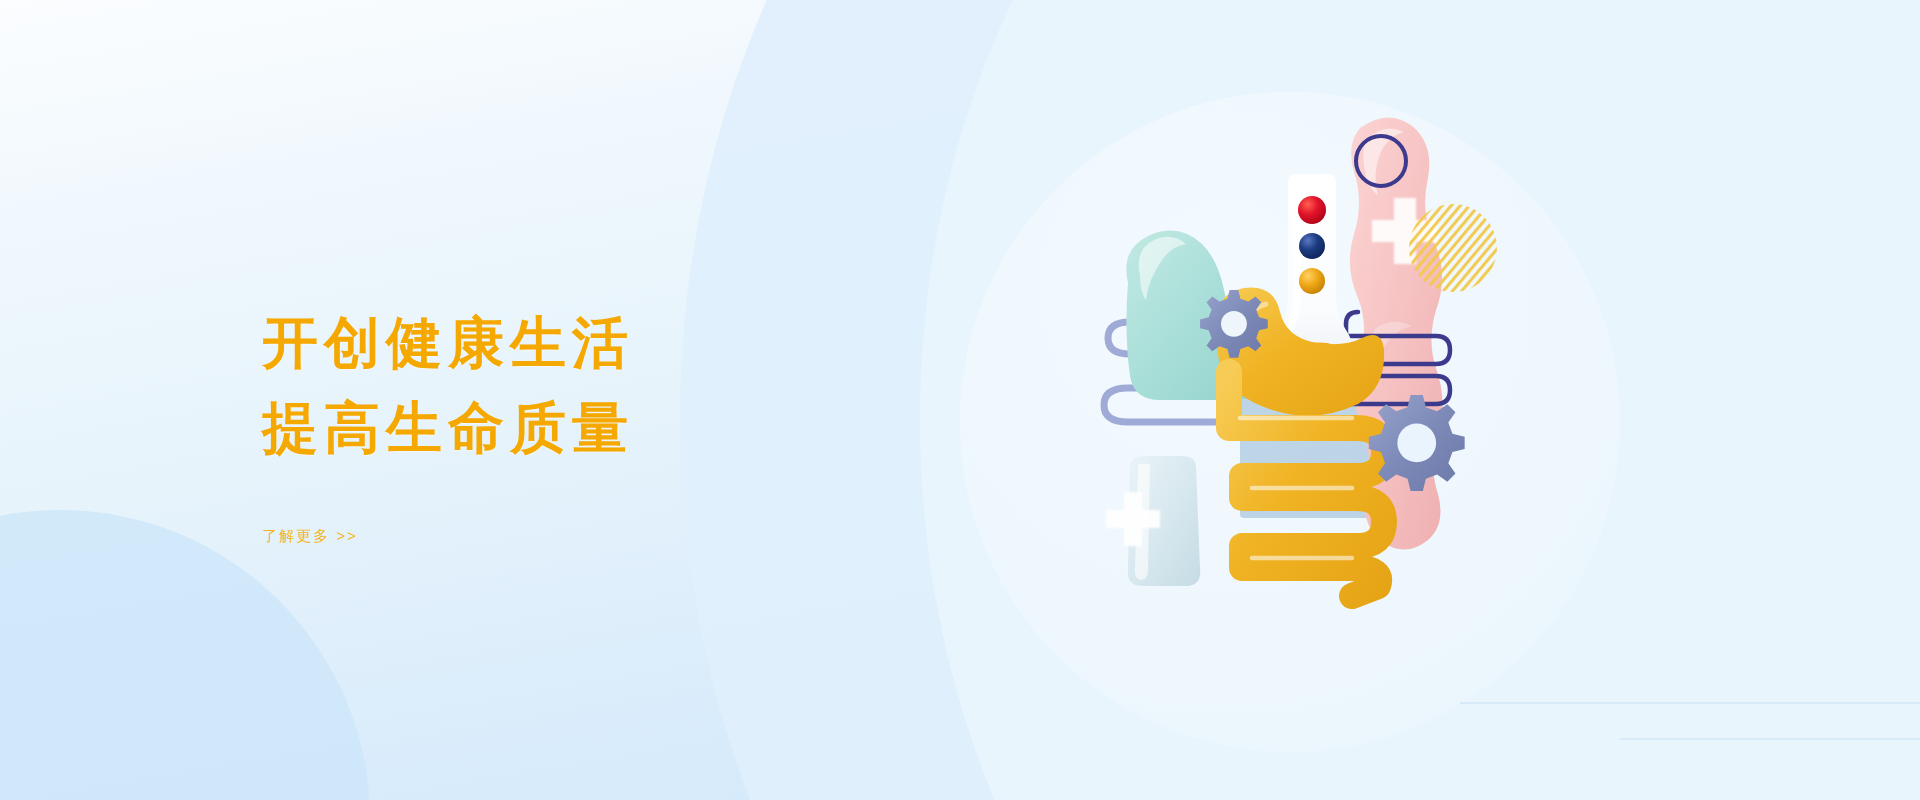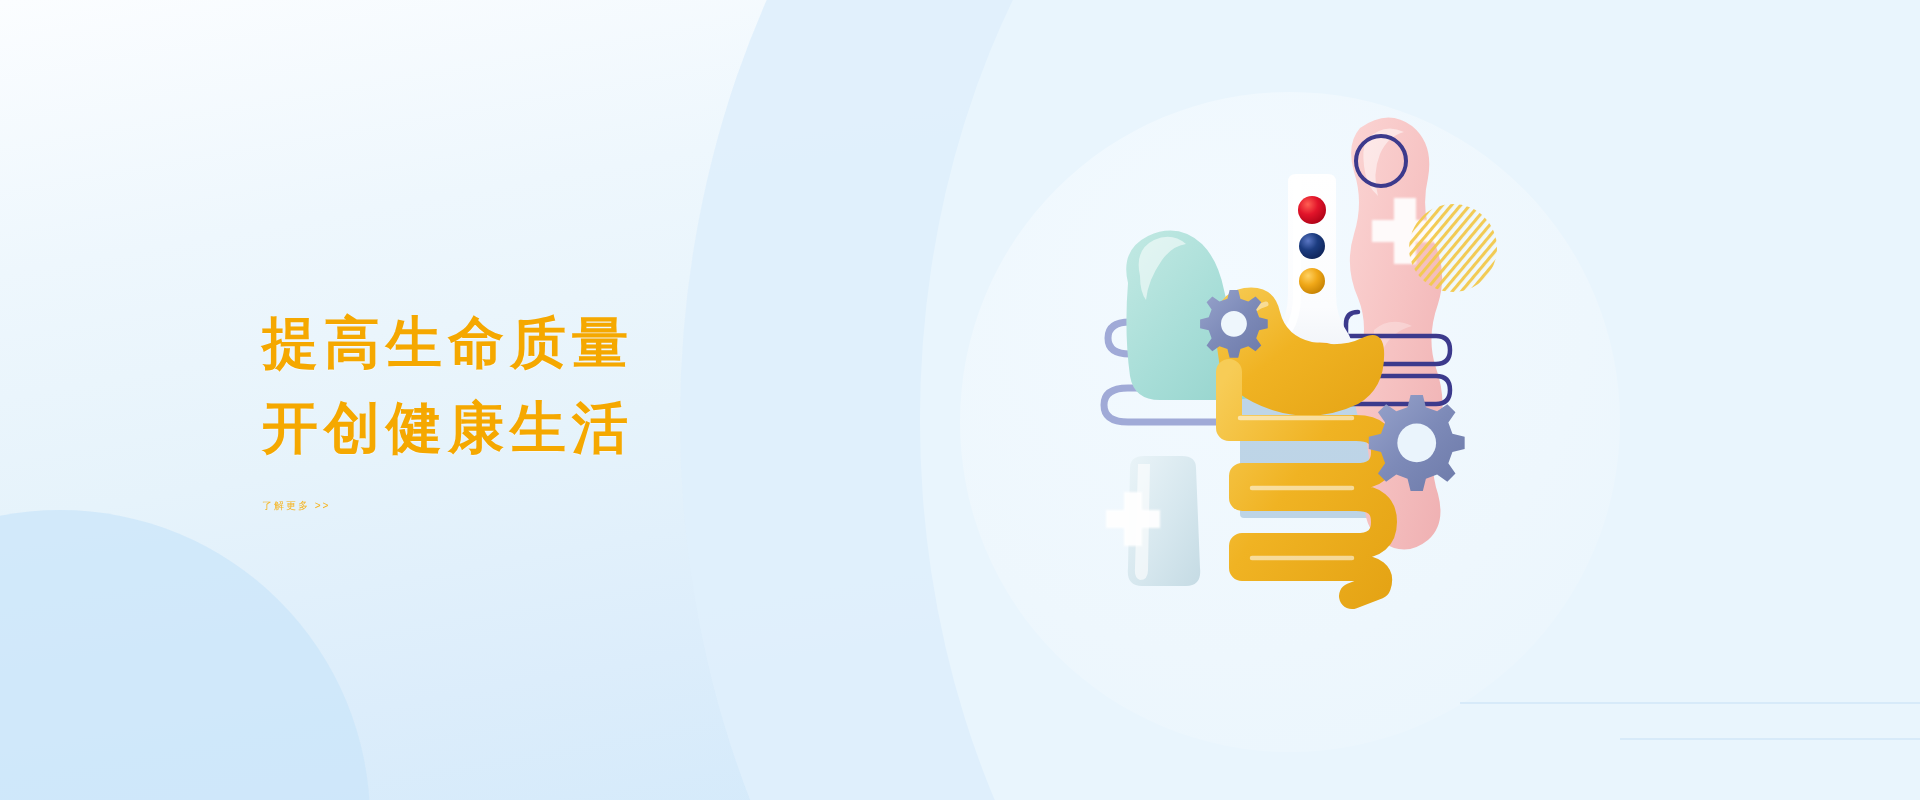--- a/index.html
+++ b/index.html
@@ -64,24 +64,24 @@
   .headline {
     color: #f5a800;
     font-size: 56px;
     font-weight: bold;
     letter-spacing: 6px;
     line-height: 1.52;
     white-space: nowrap;
     text-shadow: 0 1px 0 rgba(255,255,255,.45);
   }
   #cta {
-    margin-top: 29px;
+    margin-top: 57px;
     display: inline-block;
     color: #f6b31c;
-    font-size: 10px;
+    font-size: 15px;
     letter-spacing: 2px;
     text-decoration: none;
     cursor: pointer;
     white-space: nowrap;
   }
 
   
   #illus {
     position: absolute;
     left: 1090px; top: 100px;
@@ -95,22 +95,22 @@
 <div id="banner">
 
   <div class="bg-band" id="bg-band-right"></div>
   <div class="bg-band" id="bg-band-right-2"></div>
   <div class="bg-band" id="bg-circle-bl"></div>
   <div id="bg-circle-main"></div>
   <div id="bg-line-1"></div>
   <div id="bg-line-2"></div>
 
   <div id="copy">
+    <div class="headline">开创健康生活</div>
     <div class="headline">提高生命质量</div>
-    <div class="headline">开创健康生活</div>
     <a id="cta" href="#">了解更多 &gt;&gt;</a>
   </div>
 
   <div id="illus">
     <svg viewBox="0 0 520 620" xmlns="http://www.w3.org/2000/svg">
       <defs>
         <linearGradient id="gYellow" x1="0" y1="0" x2="1" y2="1">
           <stop offset="0" stop-color="#f7cc56"></stop>
           <stop offset=".45" stop-color="#f0b323"></stop>
           <stop offset="1" stop-color="#e5a415"></stop>

